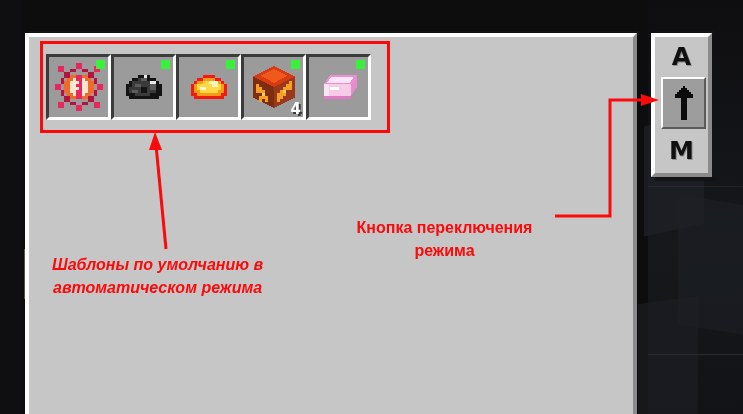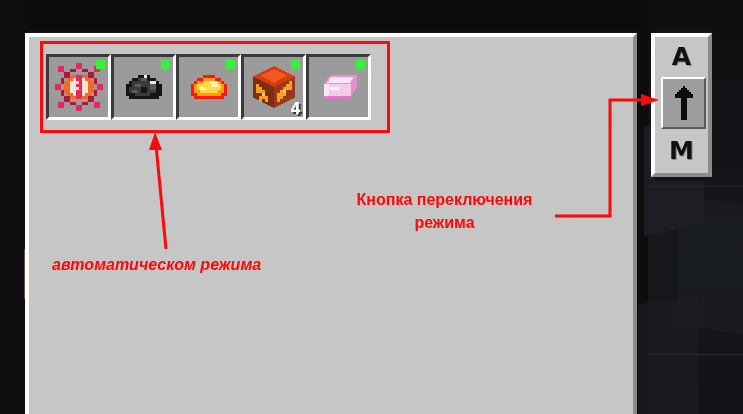--- a/index.html
+++ b/index.html
@@ -187,21 +187,21 @@
     line-height: 1.45;
     white-space: nowrap;
   }
   #anno-templates {
     left: 52px; top: 253px;
     font-size: 16px;
     font-style: italic;
     text-align: center;
   }
   #anno-mode {
-    left: 342px; top: 188px;
+    left: 342px; top: 216px;
     font-size: 16px;
     text-align: center;
     width: 205px;
   }
 
   .arrow-svg { position: absolute; left: 0; top: 0; pointer-events: none; }
 </style>
 </head>
 <body>
 
@@ -426,20 +426,21 @@
   <svg class="arrow-svg" width="743" height="414">
 
     <line x1="166" y1="249" x2="156" y2="145" stroke="#fa0a0a" stroke-width="3"></line>
     <polygon points="155,132 149,150 162,150" fill="#fa0a0a"></polygon>
 
     <polyline points="555,216 610,216 610,100 644,100" fill="none" stroke="#fa0a0a" stroke-width="3"></polyline>
     <polygon points="659,100 641,94 641,106" fill="#fa0a0a"></polygon>
   </svg>
 
   <div class="anno" id="anno-templates">
+    <div>Шаблоны по умолчанию в</div>
     <div>автоматическом режима</div>
   </div>
 
   <div class="anno" id="anno-mode">
     <div>Кнопка переключения</div>
     <div>режима</div>
   </div>
 
 </div>
 

